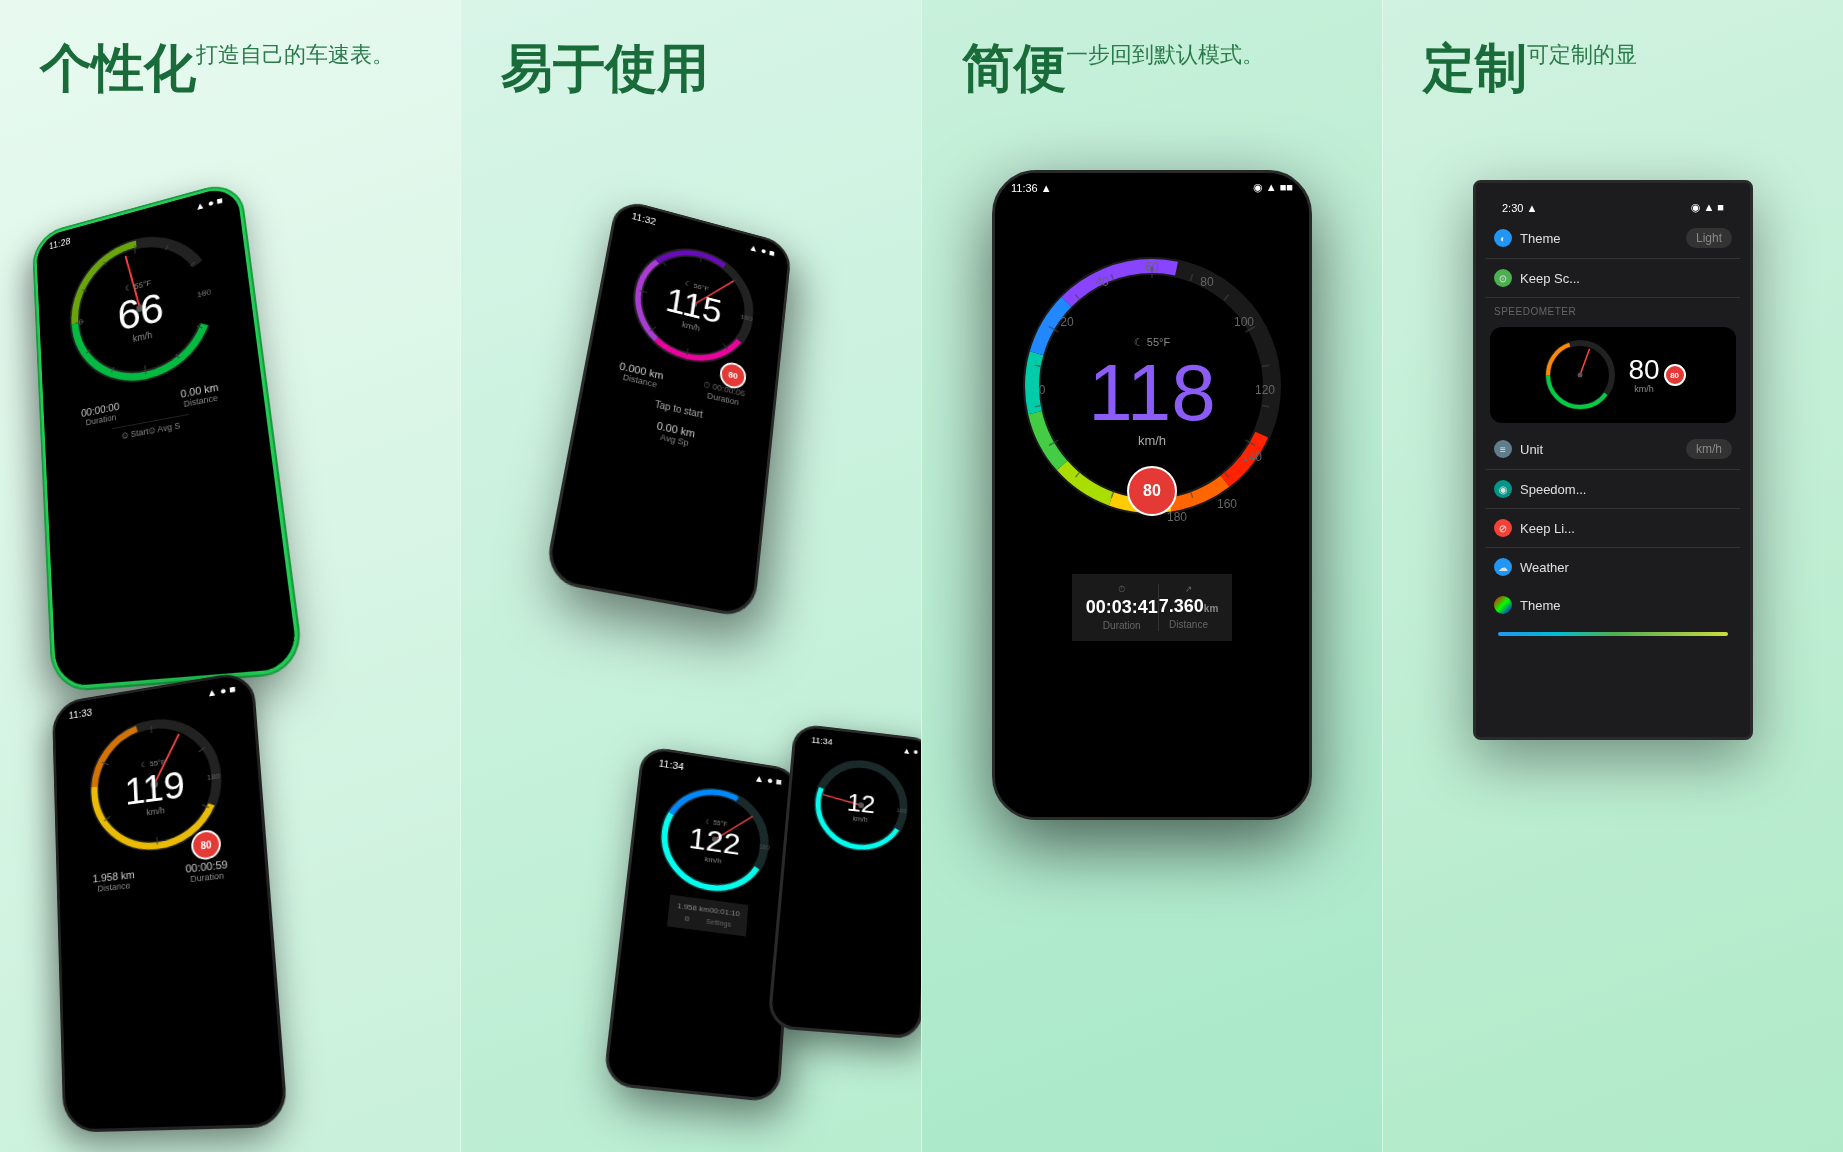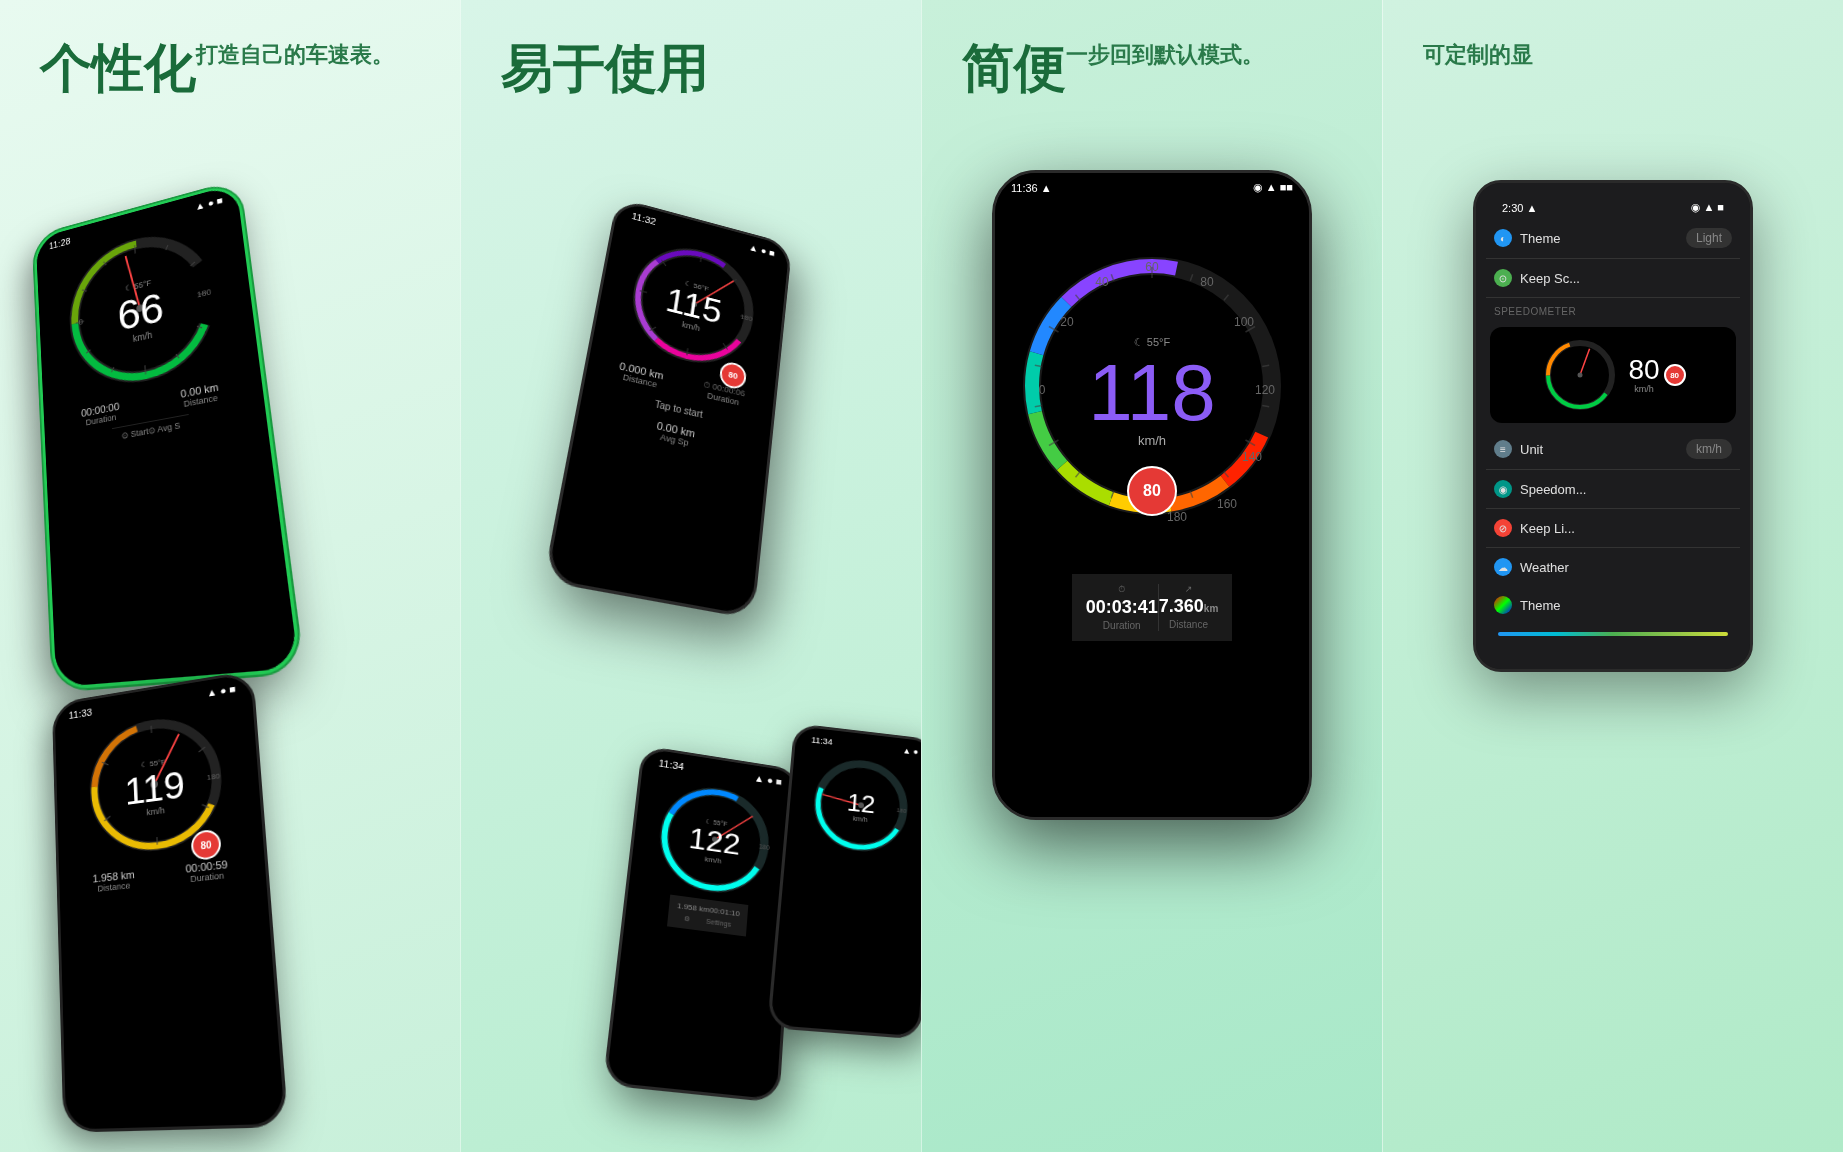--- a/index.html
+++ b/index.html
@@ -29,21 +29,21 @@
       font-size: 52px;
       font-weight: 700;
       color: #1a6b3a;
       line-height: 1.1;
       margin-bottom: 10px;
     }
 
     .panel-subtitle {
       font-size: 22px;
       color: #2a7a4a;
-      font-weight: 700;
+      font-weight: 400;
       margin-bottom: 20px;
     }
 
     
     .phones-container {
       position: absolute;
       bottom: 0;
       left: 0;
       right: 0;
       top: 160px;
@@ -658,25 +658,26 @@
             <div class="dd-label">Distance</div>
           </div>
         </div>
 
       </div>
     </div>
   </div>
 </div>
 
 <div class="panel panel-4">
+  <h1 class="panel-title">定制</h1>
   <p class="panel-subtitle">可定制的显</p>
 
   <div class="phones-container">
 
-    <div class="phone-mockup" style="width:280px; height:492px; top:20px; left:50%; transform:translateX(-50%); border-radius:28px; border:3px solid #2a2a2a;">
+    <div class="phone-mockup" style="width:280px; height:560px; top:20px; left:50%; transform:translateX(-50%); border-radius:8px; border:3px solid #2a2a2a;">
       <div class="phone-screen settings-screen">
 
         <div class="status-bar" style="background:#1c1c1e;">
           <span>2:30 ▲</span>
           <span>◉ ▲ ■</span>
         </div>
 
         <div class="settings-item">
           <div class="settings-label">
             <div class="icon-dot icon-blue">◐</div>

